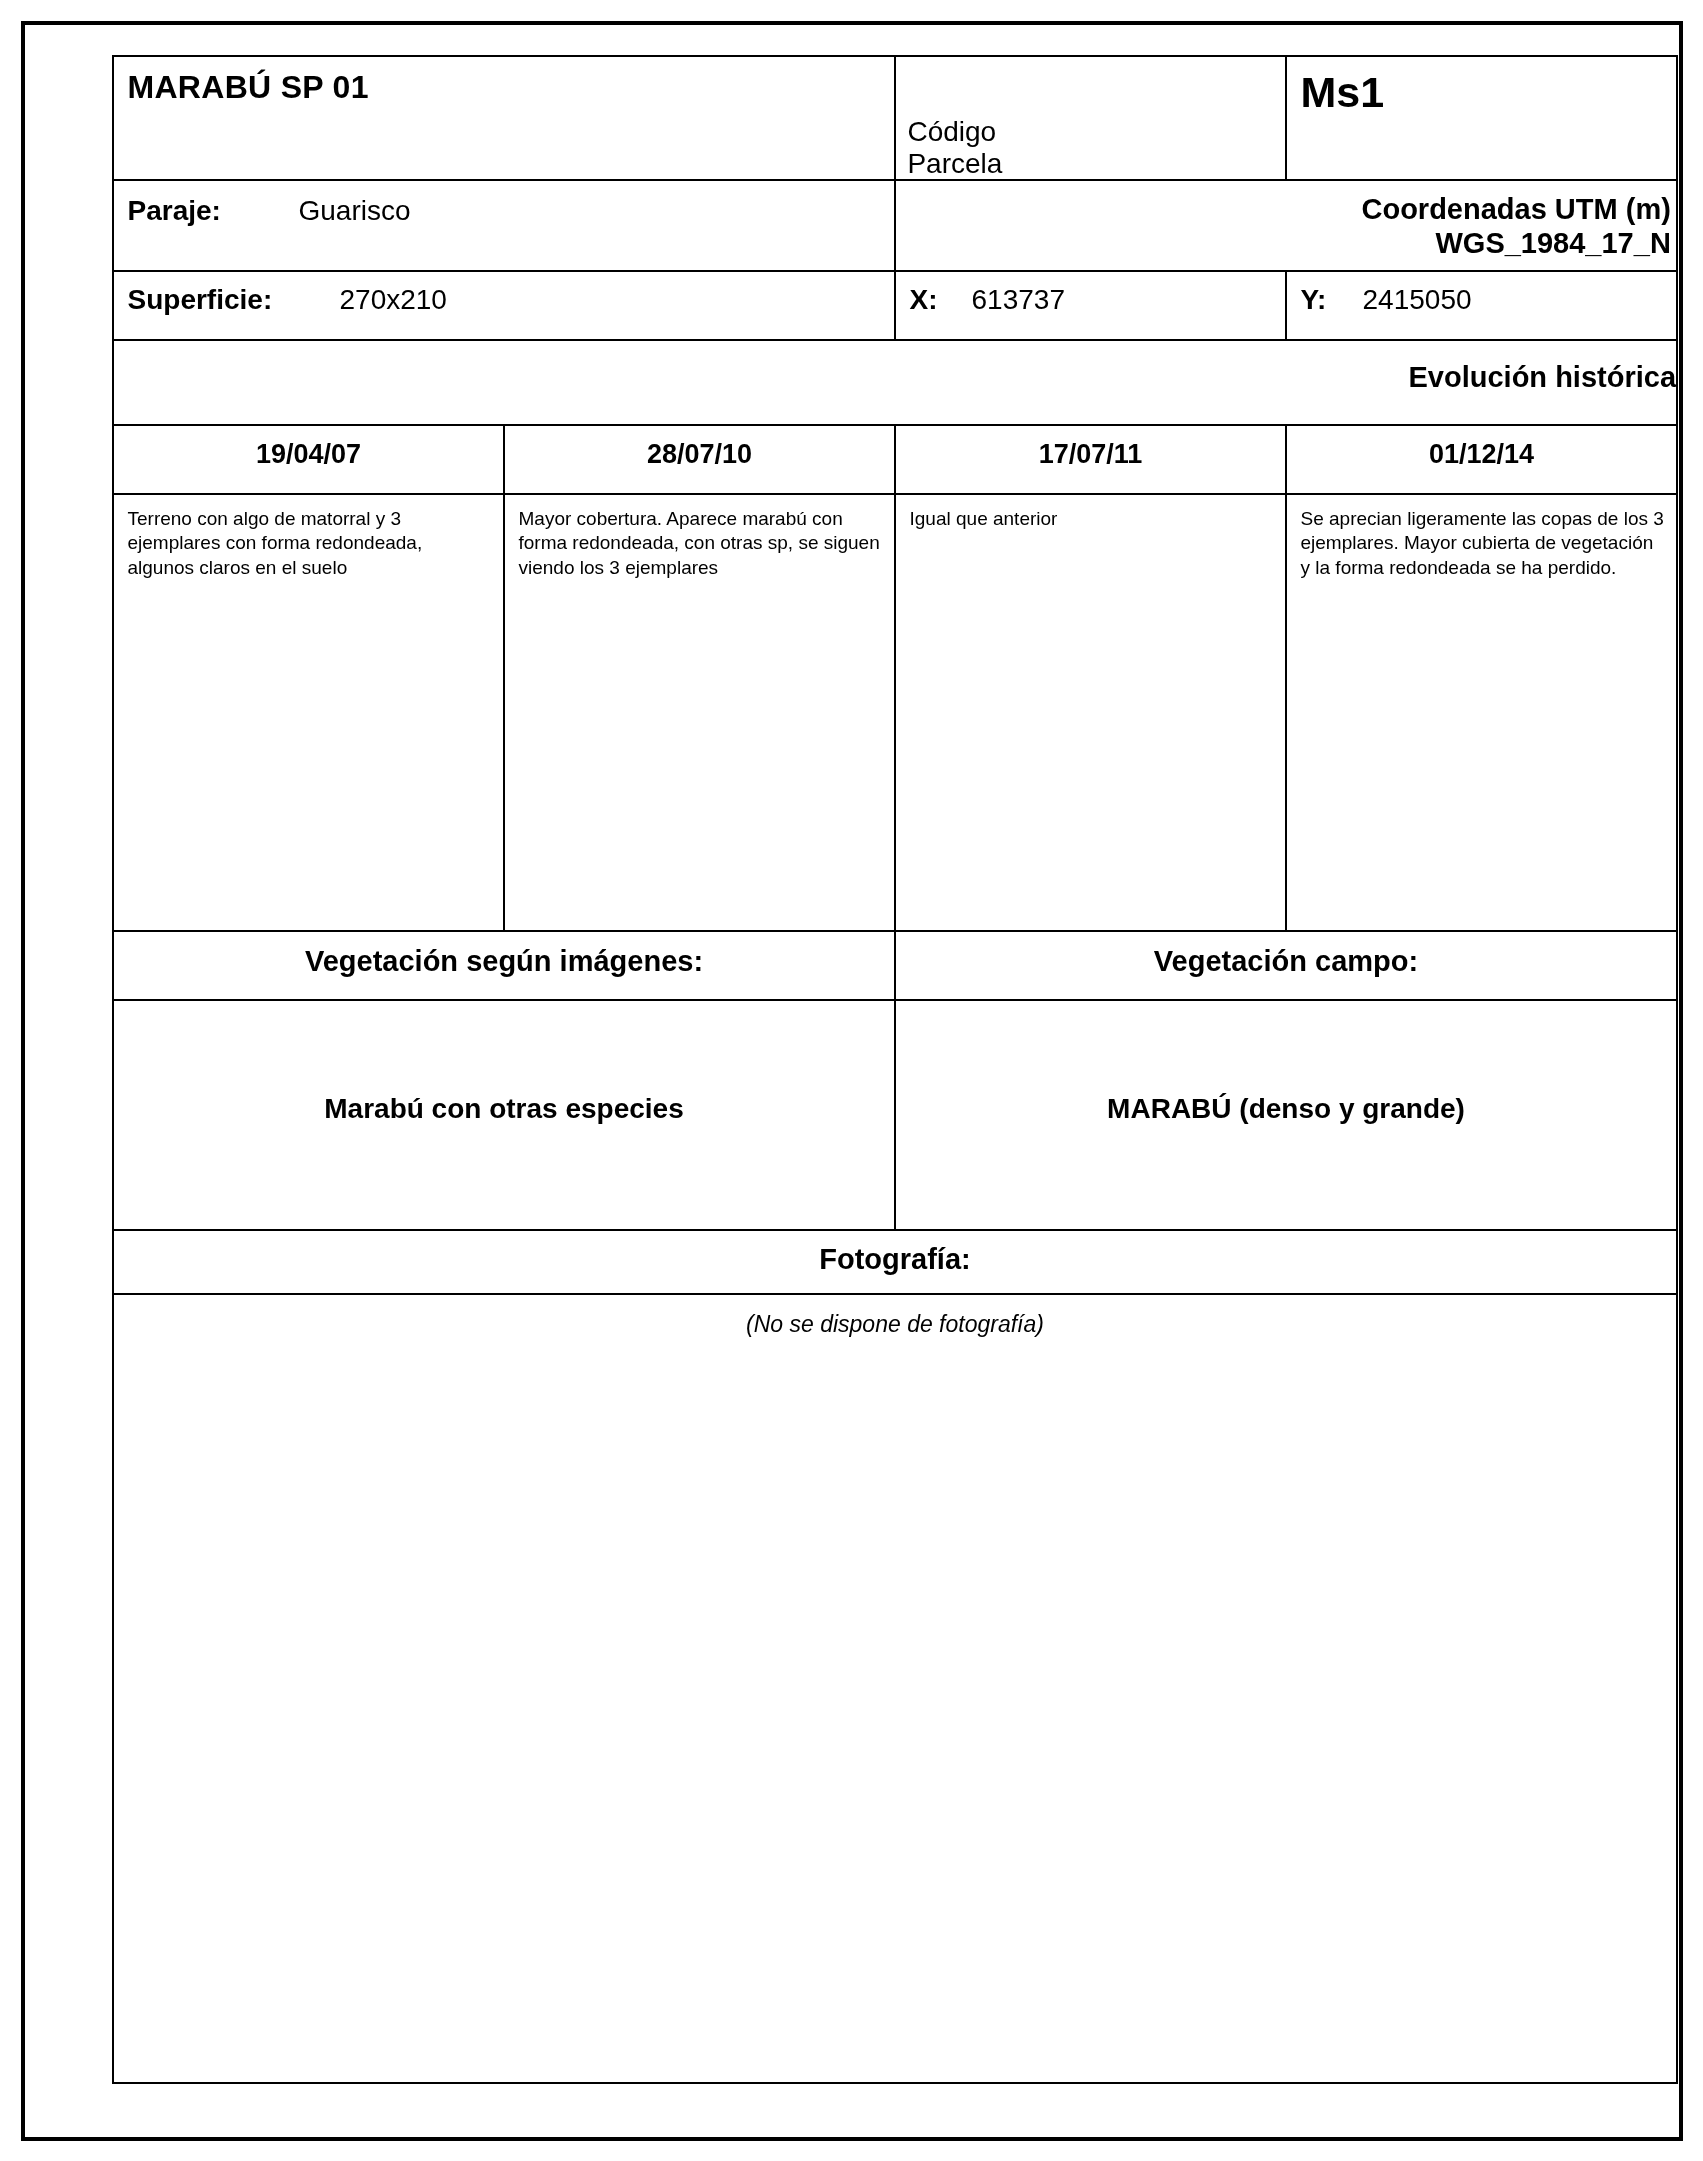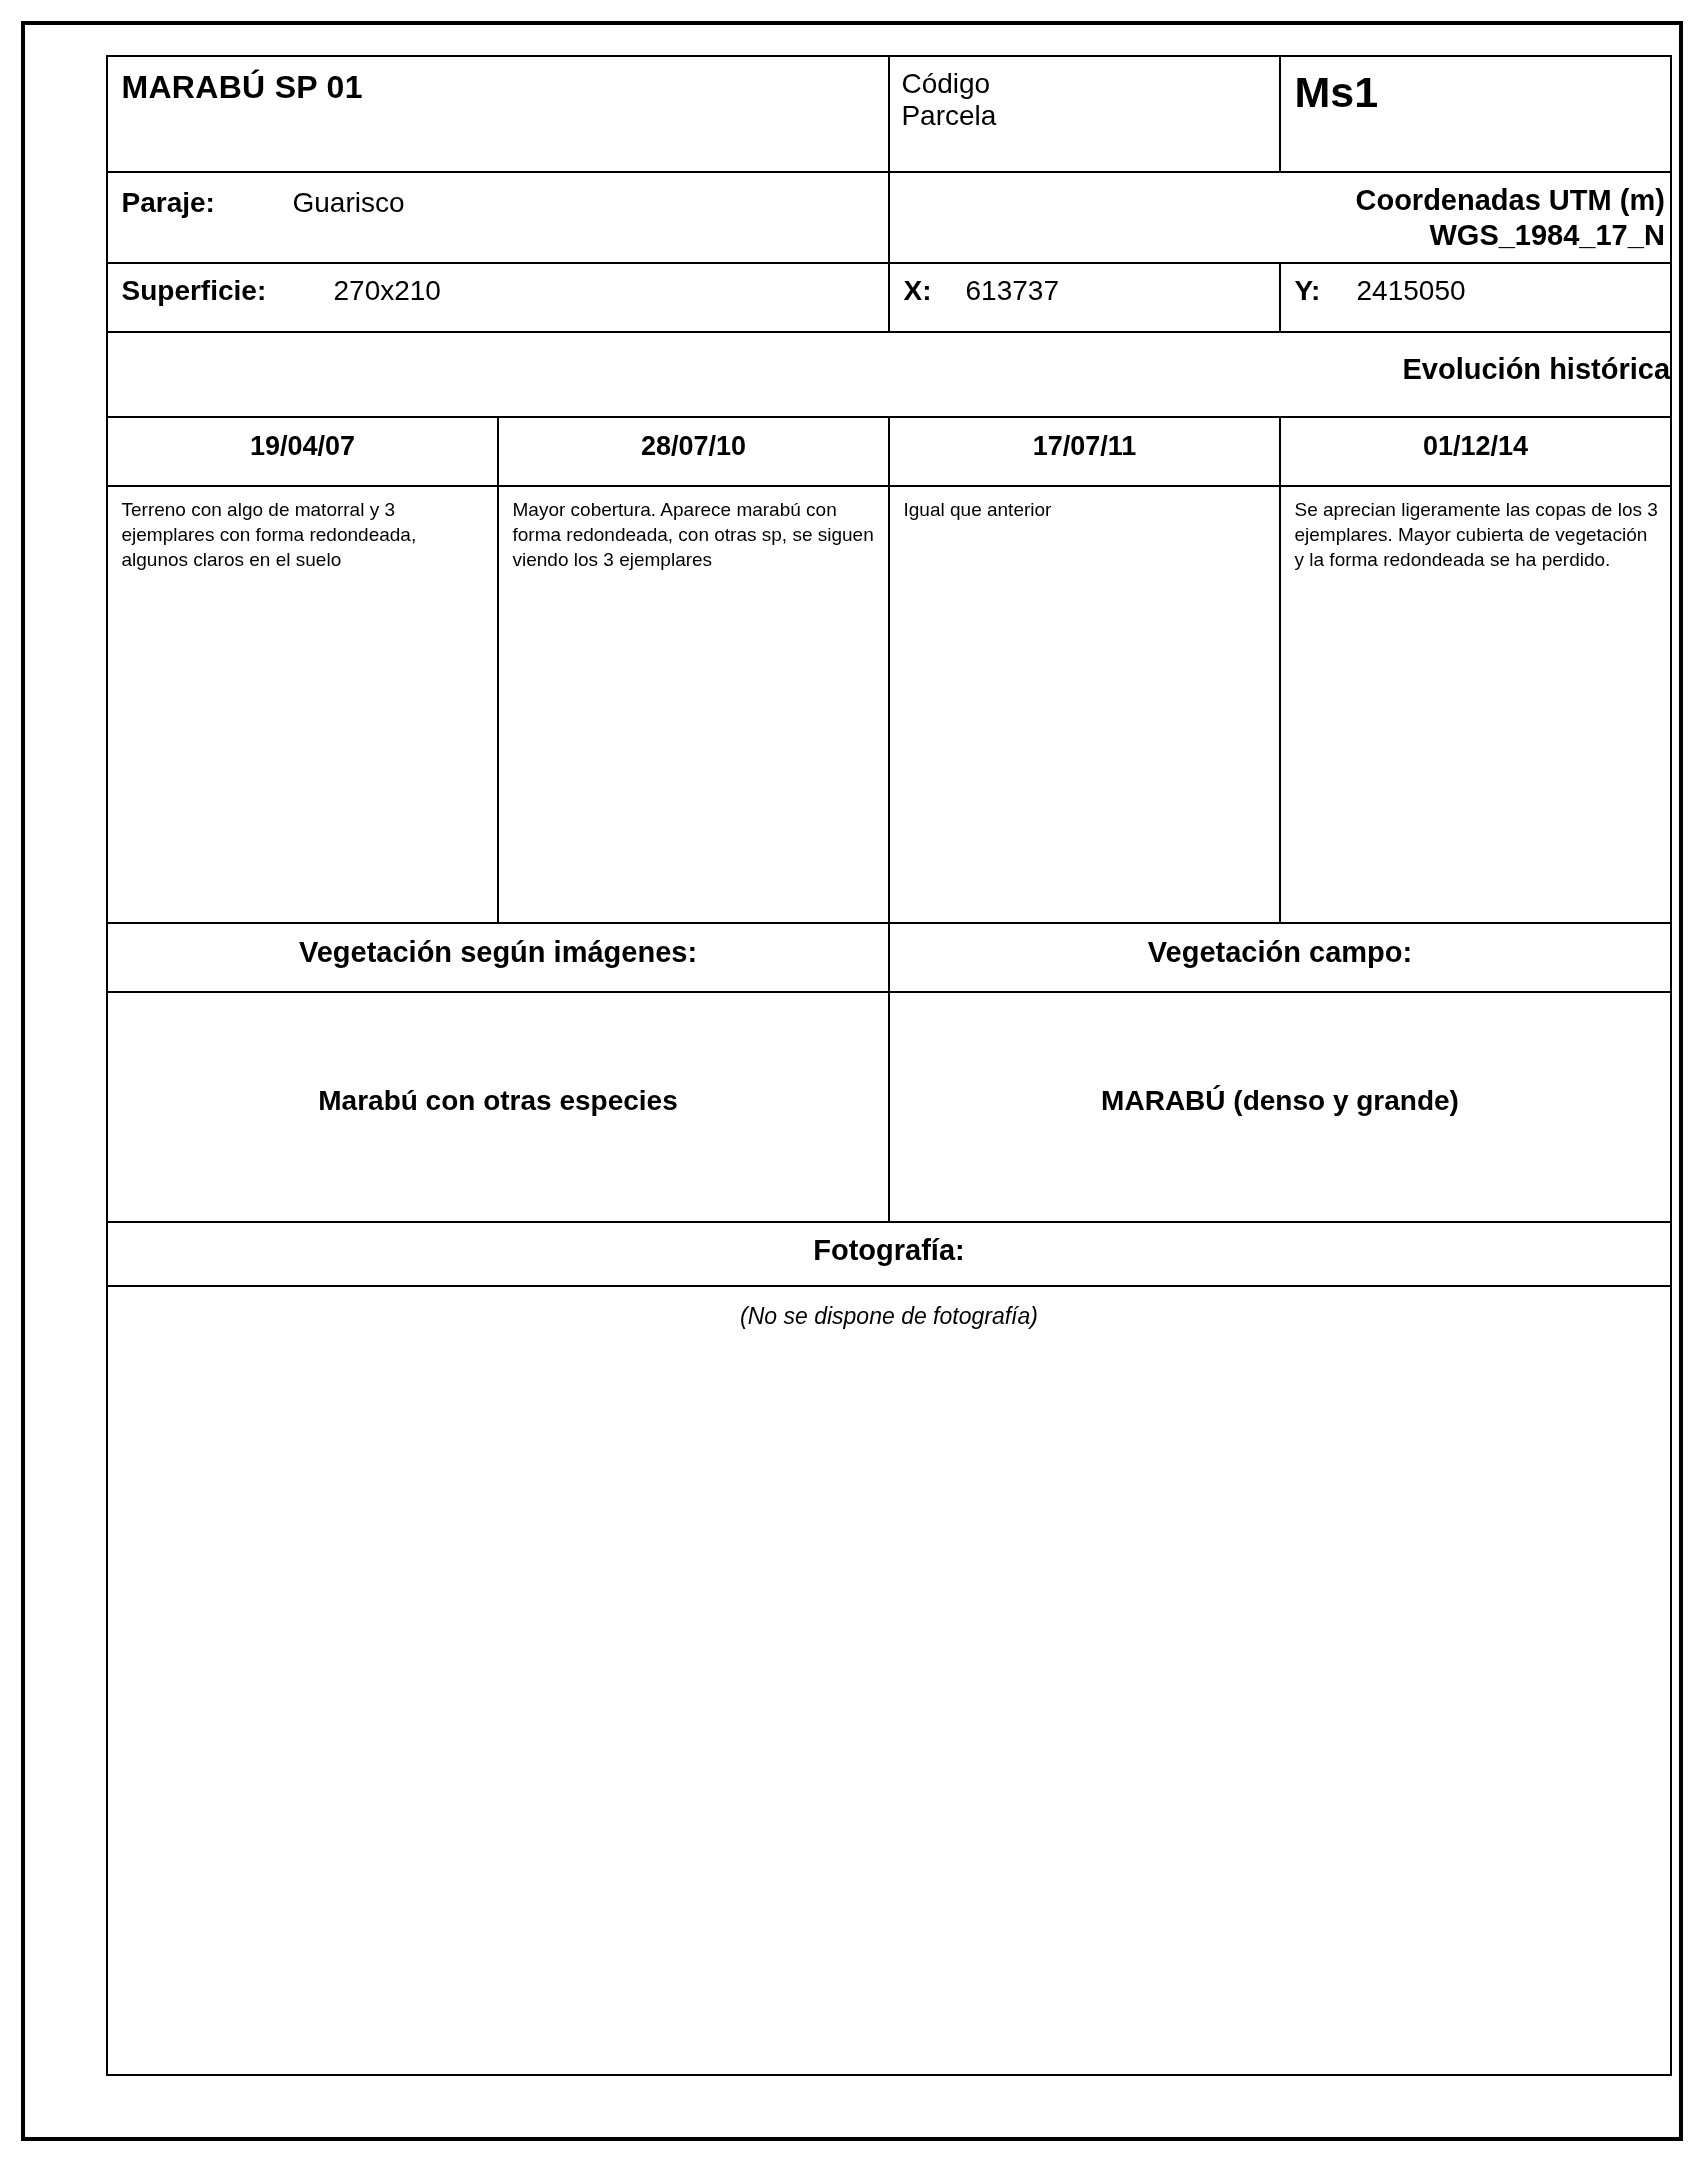--- a/index.html
+++ b/index.html
@@ -22,21 +22,21 @@
     top: 21px;
     width: 1662px;
     height: 2120px;
     border: 4.7px solid #000000;
     box-sizing: border-box;
     background: #ffffff;
   }
 
   .sheet {
     position: absolute;
-    left: 42px;
+    left: 48px;
     top: 30px;
     width: 1564px;
     box-sizing: border-box;
     padding-left: 39px;
   }
 
   table.form {
     border-collapse: collapse;
     table-layout: fixed;
     width: 1564px;
@@ -117,20 +117,21 @@
     line-height: 1.2;
   }
 
   
   .row-title-cell { height: 114px; }
   .title-inner {
     padding: 13.5px 0 0 13.5px;
   }
   .codigo-inner {
     padding: 11.4px 10.4px 0 11.4px;
+    margin-top: 48px;
   }
   .ms-inner {
     padding: 13.5px 0 0 13.5px;
   }
 
   .row-paraje-cell { height: 89px; margin-top: 32px; }
   .paraje-flex {
     display: flex;
     align-items: flex-start;
     padding: 13.5px 0 0 13.5px;

